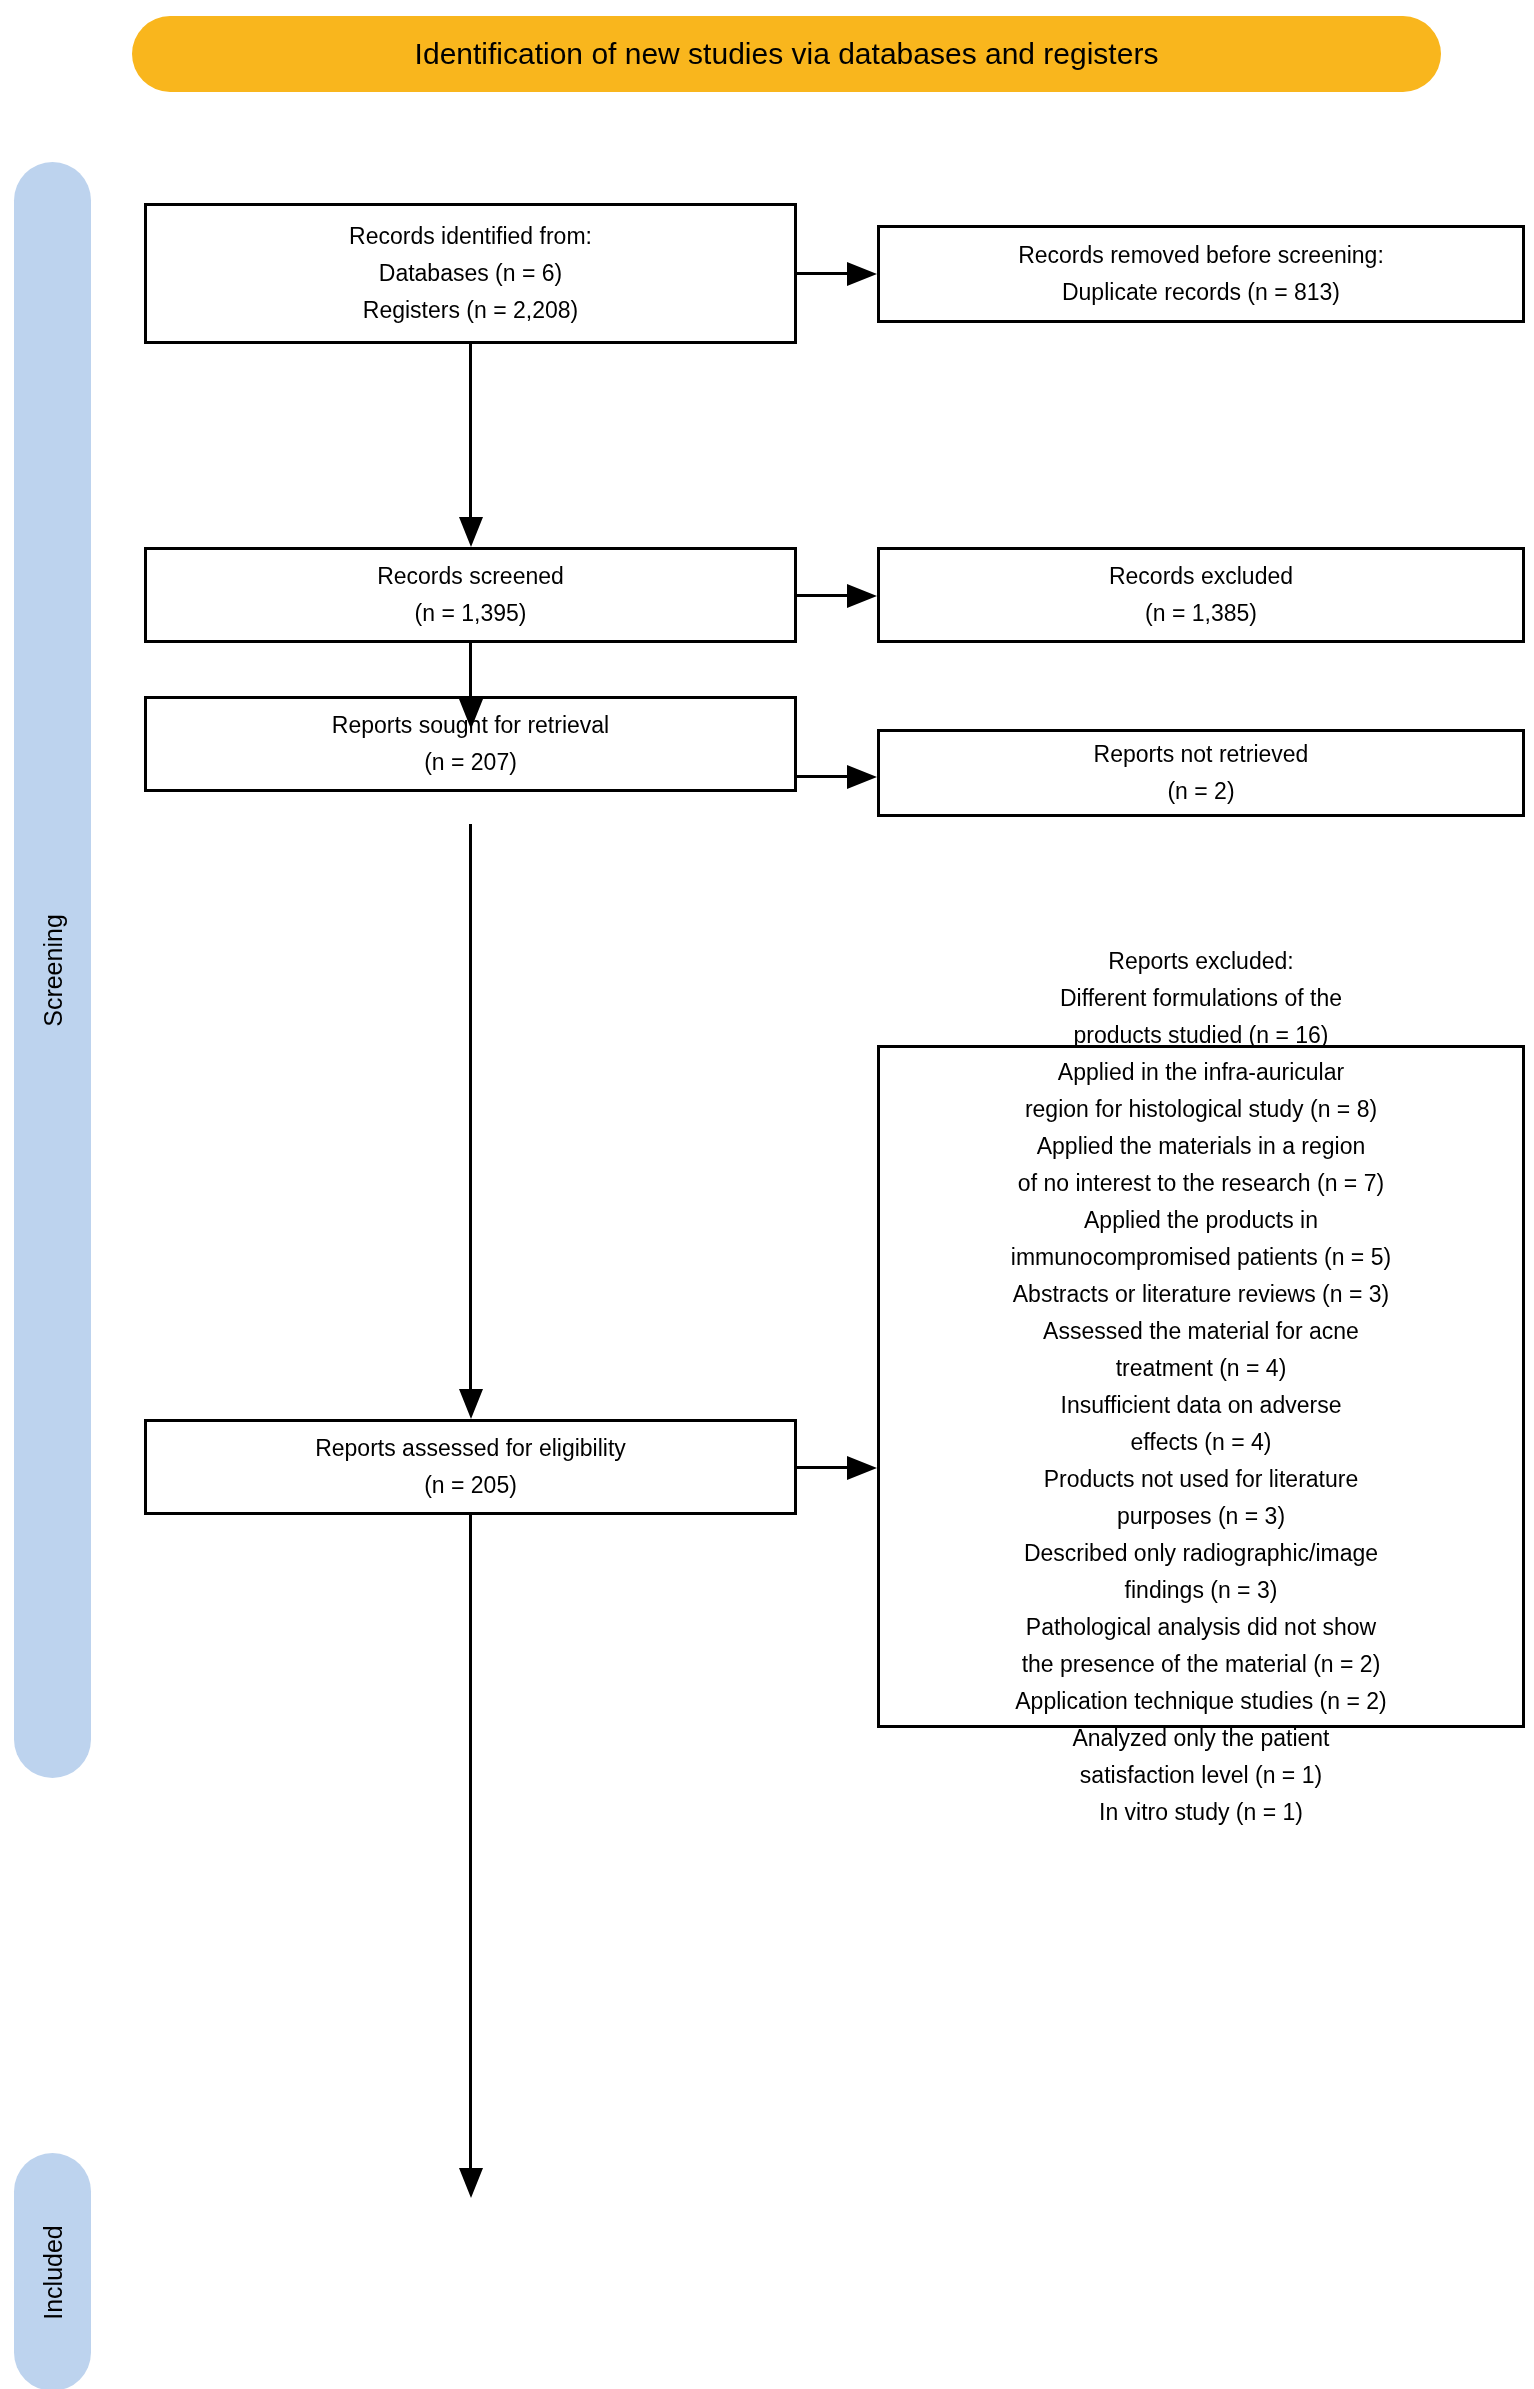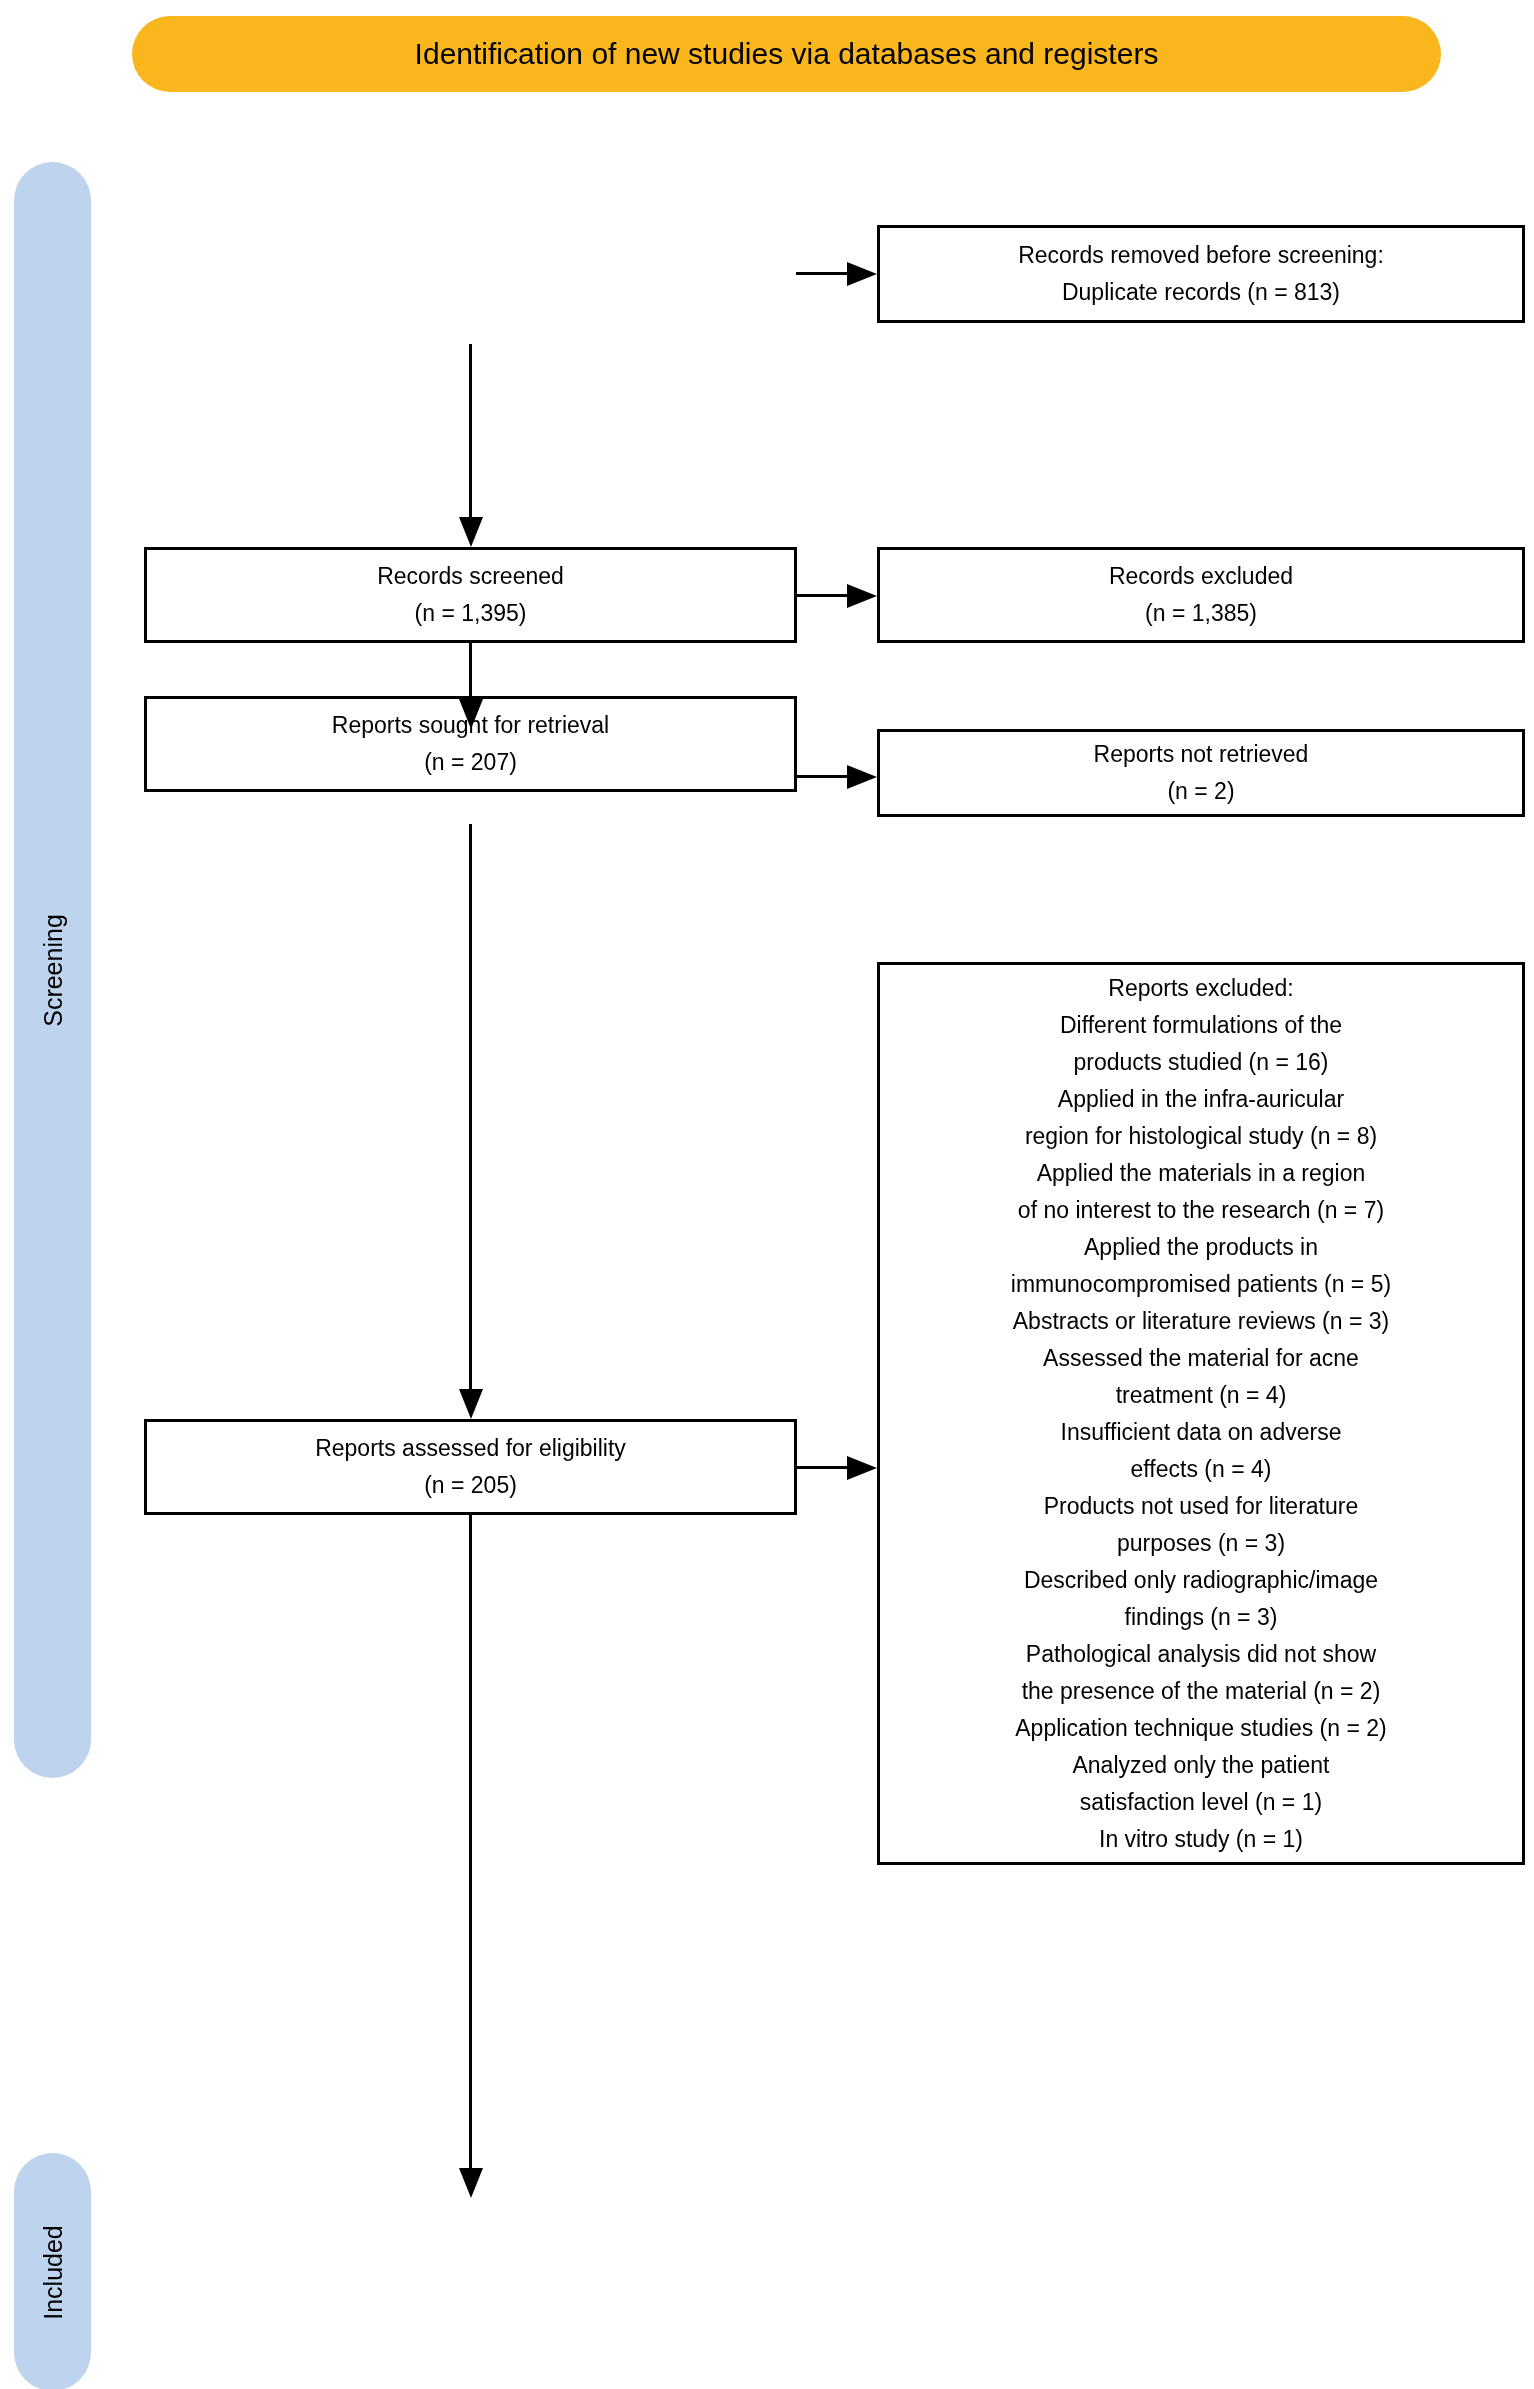--- a/index.html
+++ b/index.html
@@ -57,21 +57,21 @@
   }
   .col-left  { left: 144px;  width: 653px; }
   .col-right { left: 877px; width: 648px; }
   .box-identified     { top: 203px;  height: 141px; }
   .box-removed        { top: 225px;  height: 98px; }
   .box-screened       { top: 547px; height: 96px; }
   .box-excluded       { top: 547px; height: 96px; }
   .box-sought         { top: 696px; height: 96px; }
   .box-not-retrieved  { top: 729px; height: 88px; }
   .box-assessed       { top: 1419px; height: 96px; }
-  .box-reasons        { top: 962px; height: 903px; }
+  .box-reasons        { top: 1045px; height: 683px; }
   .box-included       { top: 2198px; height: 142px; }
   .arrow-v {
     position: absolute;
     width: 25px;
     display: flex; flex-direction: column; align-items: center;
   }
   .arrow-v .arrow-shaft { width: 3.3px; flex: 1 1 auto; background: var(--line); }
   .arrow-v .arrow-head {
     width: 0; height: 0; flex: 0 0 auto;
     border-left: 12.4px solid transparent;
@@ -109,20 +109,25 @@
   <div class="banner">Identification of new studies via databases and registers</div>
 
   <div class="stage-pill stage-screening">
     <div class="stage-label">Screening</div>
   </div>
 
   <div class="stage-pill stage-included">
     <div class="stage-label">Included</div>
   </div>
 
+  <div class="fbox col-left box-identified">
+      <div>Records identified from:</div>
+      <div>Databases (n = 6)</div>
+      <div>Registers (n = 2,208)</div>
+    </div>
 
   <div class="fbox col-right box-removed">
       <div>Records removed before screening:</div>
       <div>Duplicate records (n = 813)</div>
     </div>
 
   <div class="fbox col-left box-screened">
       <div>Records screened</div>
       <div>(n = 1,395)</div>
     </div>

